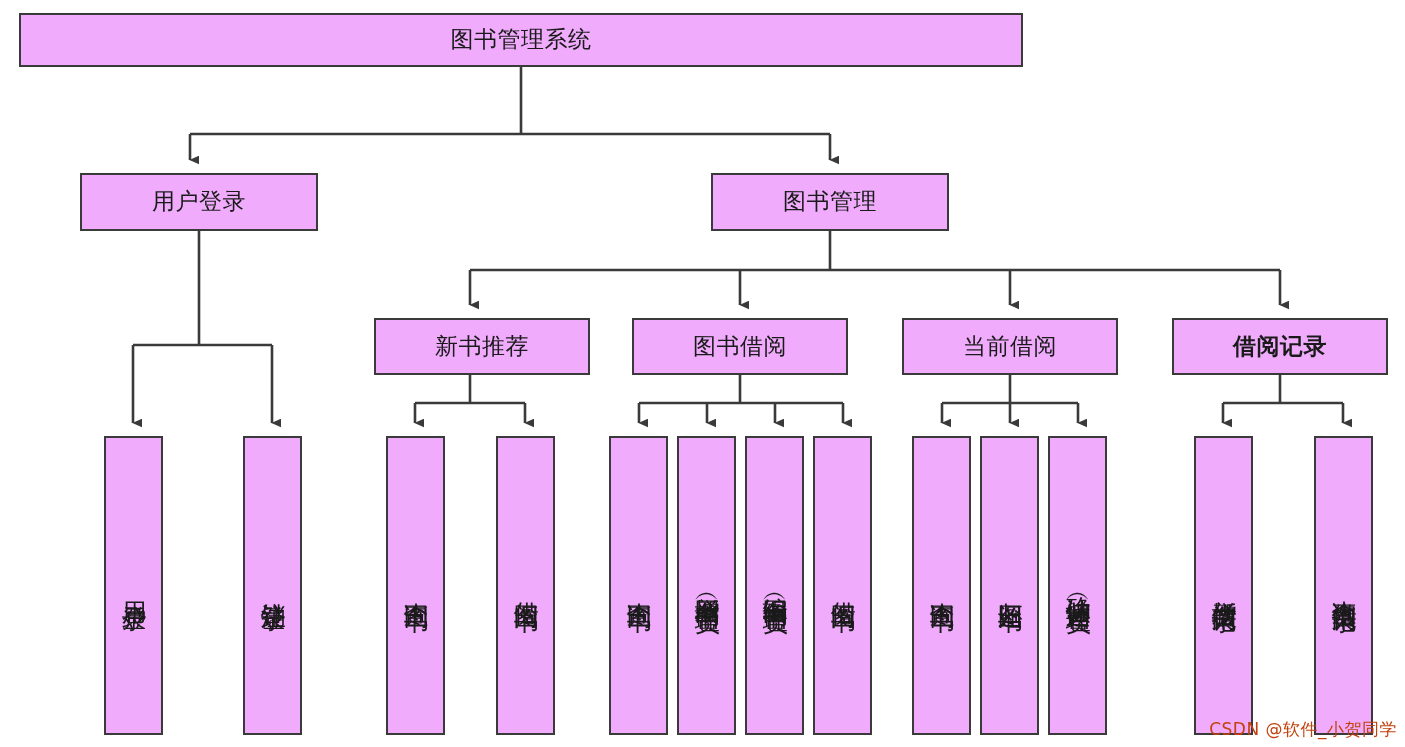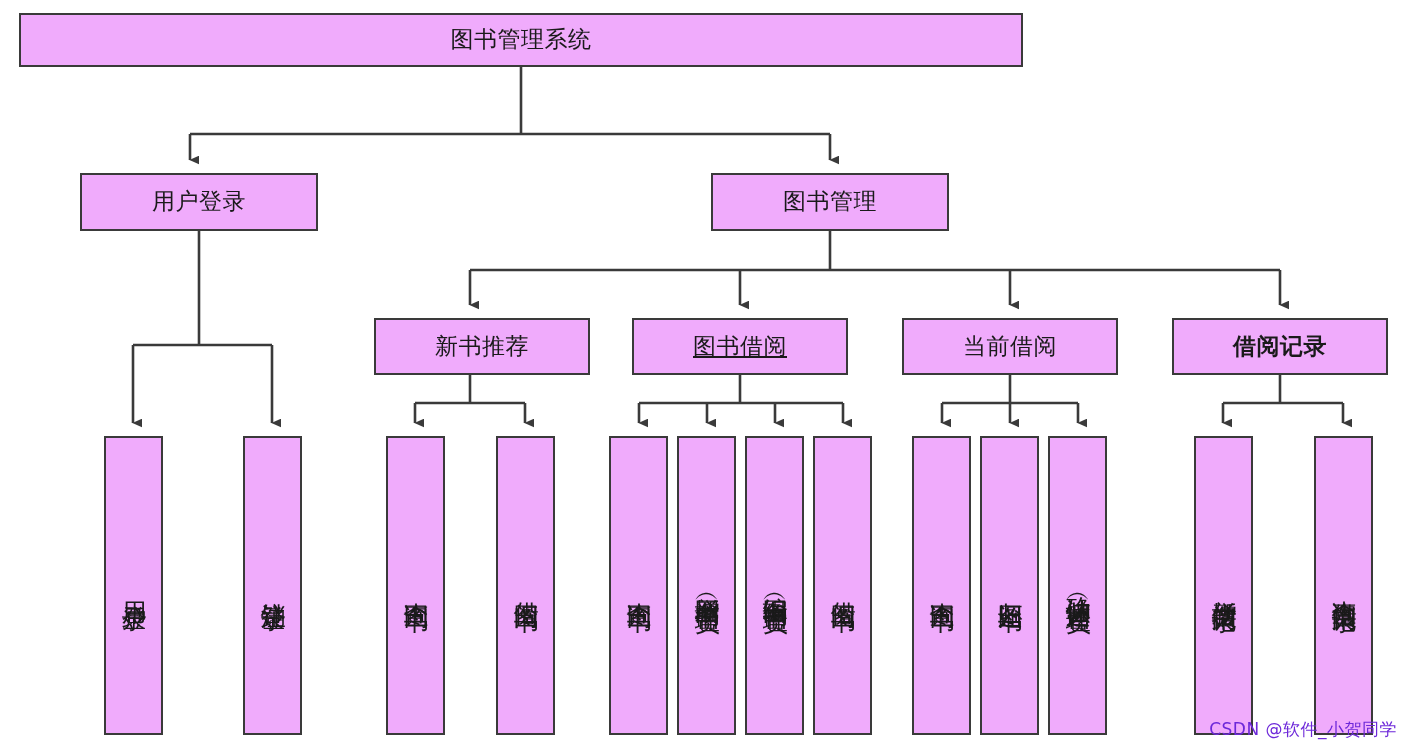--- a/index.html
+++ b/index.html
@@ -59,21 +59,21 @@
     line-height: 1.05;
     letter-spacing: 2px;
     white-space: nowrap;
     max-height: 285px;
   }
   #watermark {
     position: absolute;
     right: 8px;
     bottom: 6px;
     font-size: 17px;
-    color: #6d28d9;
+    color: #c2410c;
     white-space: nowrap;
     letter-spacing: 0.5px;
   }
 </style>
 </head>
 <body>
 
 <div id="diagram-root">
 
   <svg id="connector-layer" viewBox="0 0 1405 747" xmlns="http://www.w3.org/2000/svg">
@@ -136,21 +136,21 @@
   <div class="node horizontal" style="left:80px; top:173px; width:238px; height:58px;">
     <span class="node-label">用户登录</span>
   </div>
   <div class="node horizontal" style="left:711px; top:173px; width:238px; height:58px;">
     <span class="node-label">图书管理</span>
   </div>
 
   <div class="node horizontal" style="left:362px; top:318px; width:216px; height:57px;margin-left:12px;">
     <span class="node-label">新书推荐</span>
   </div>
-  <div class="node horizontal" style="left:632px; top:318px; width:216px; height:57px;text-decoration:underline;">
+  <div class="node horizontal" style="left:632px; top:318px; width:216px; height:57px;">
     <span class="node-label">图书借阅</span>
   </div>
   <div class="node horizontal" style="left:902px; top:318px; width:216px; height:57px;justify-content:center;">
     <span class="node-label">当前借阅</span>
   </div>
   <div class="node horizontal" style="left:1172px; top:318px; width:216px; height:57px;font-weight:bold;">
     <span class="node-label">借阅记录</span>
   </div>
 
   <div class="node vertical" style="left:104px; top:436px; width:59px; height:299px;">

